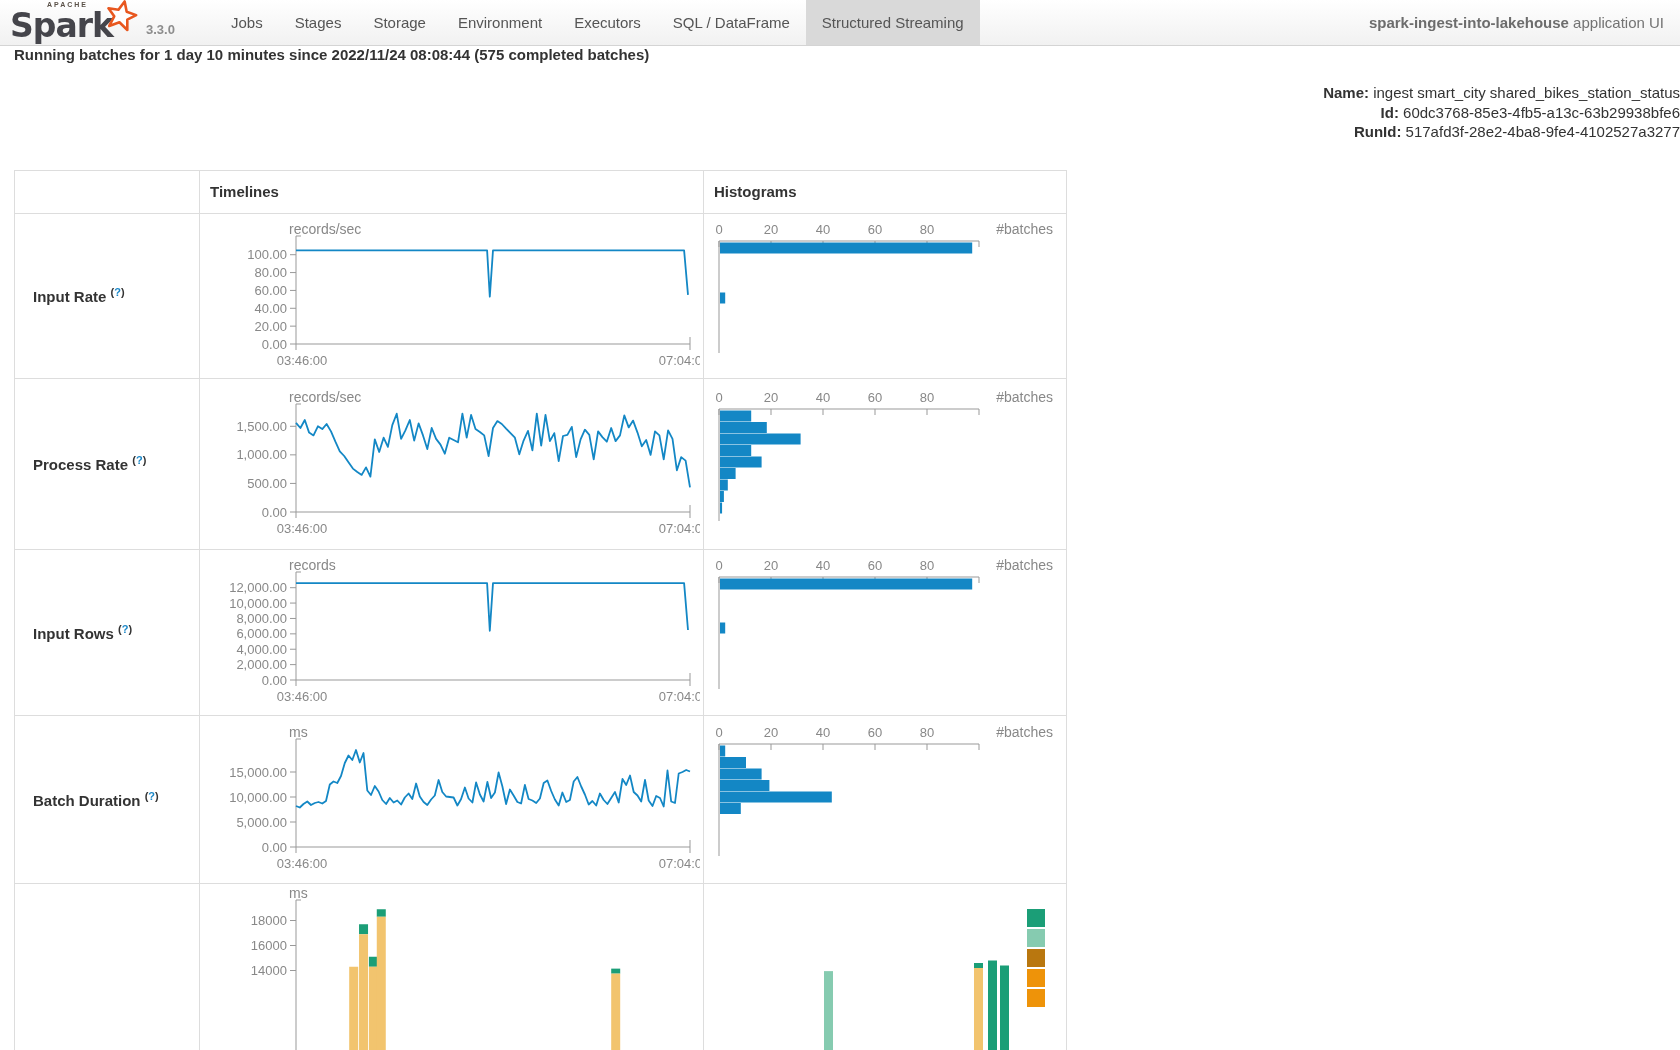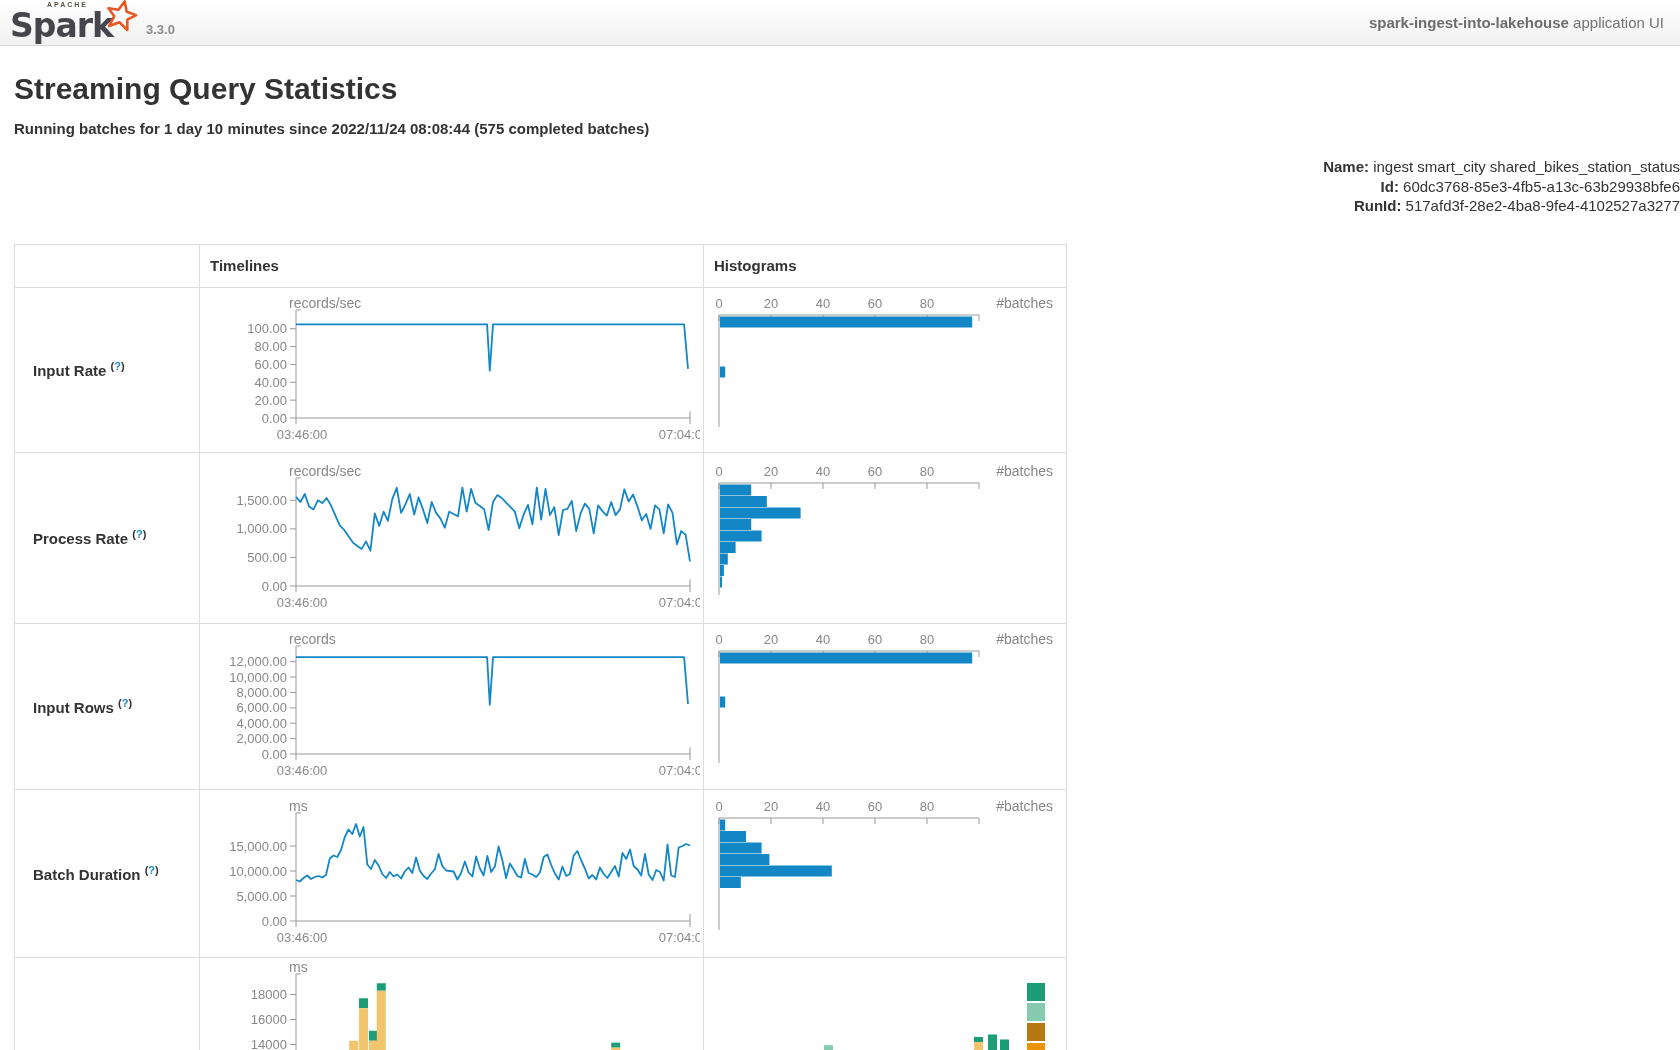--- a/index.html
+++ b/index.html
@@ -53,25 +53,33 @@
   <div class="logo-wrap">
     <div class="logo">
       <span class="logo-apache">APACHE</span>
       <span class="logo-spark">Spark</span>
       <svg class="logo-star" width="34" height="34" viewBox="0 0 34 34">
         <polygon points="17,2 21.5,11.5 31.5,12.5 24,19 26.5,29 17,23.5 8,29.5 10.5,19 3,12.5 13,11.5" fill="#ffffff" stroke="#e8571f" stroke-width="2.6" stroke-linejoin="round" transform="rotate(14 17 17)"></polygon>
       </svg>
     </div>
     <span class="logo-version">3.3.0</span>
   </div>
+  <ul class="nav-tabs">
+      <li>Jobs</li>
+      <li>Stages</li>
+      <li>Storage</li>
+      <li>Environment</li>
+      <li>Executors</li>
+      <li>SQL / DataFrame</li>
+      <li class="active">Structured Streaming</li>
+    </ul>
   <div class="app-title"><b>spark-ingest-into-lakehouse</b><span> application UI</span></div>
 </div>
 
 <div class="content">
-  <h2 class="page-title">Streaming Query Statistics</h2>
 
   <p class="running"><span>Running batches for </span><b>1 day 10 minutes</b><span> since </span><b>2022/11/24 08:08:44</b><span> (</span><b>575</b><span> completed batches)</span></p>
 
   <div class="qinfo">
     <div><b>Name:</b><span> ingest smart_city shared_bikes_station_status</span></div>
     <div><b>Id:</b><span> 60dc3768-85e3-4fb5-a13c-63b29938bfe6</span></div>
     <div><b>RunId:</b><span> 517afd3f-28e2-4ba8-9fe4-4102527a3277</span></div>
   </div>
 
   <table class="stats">

